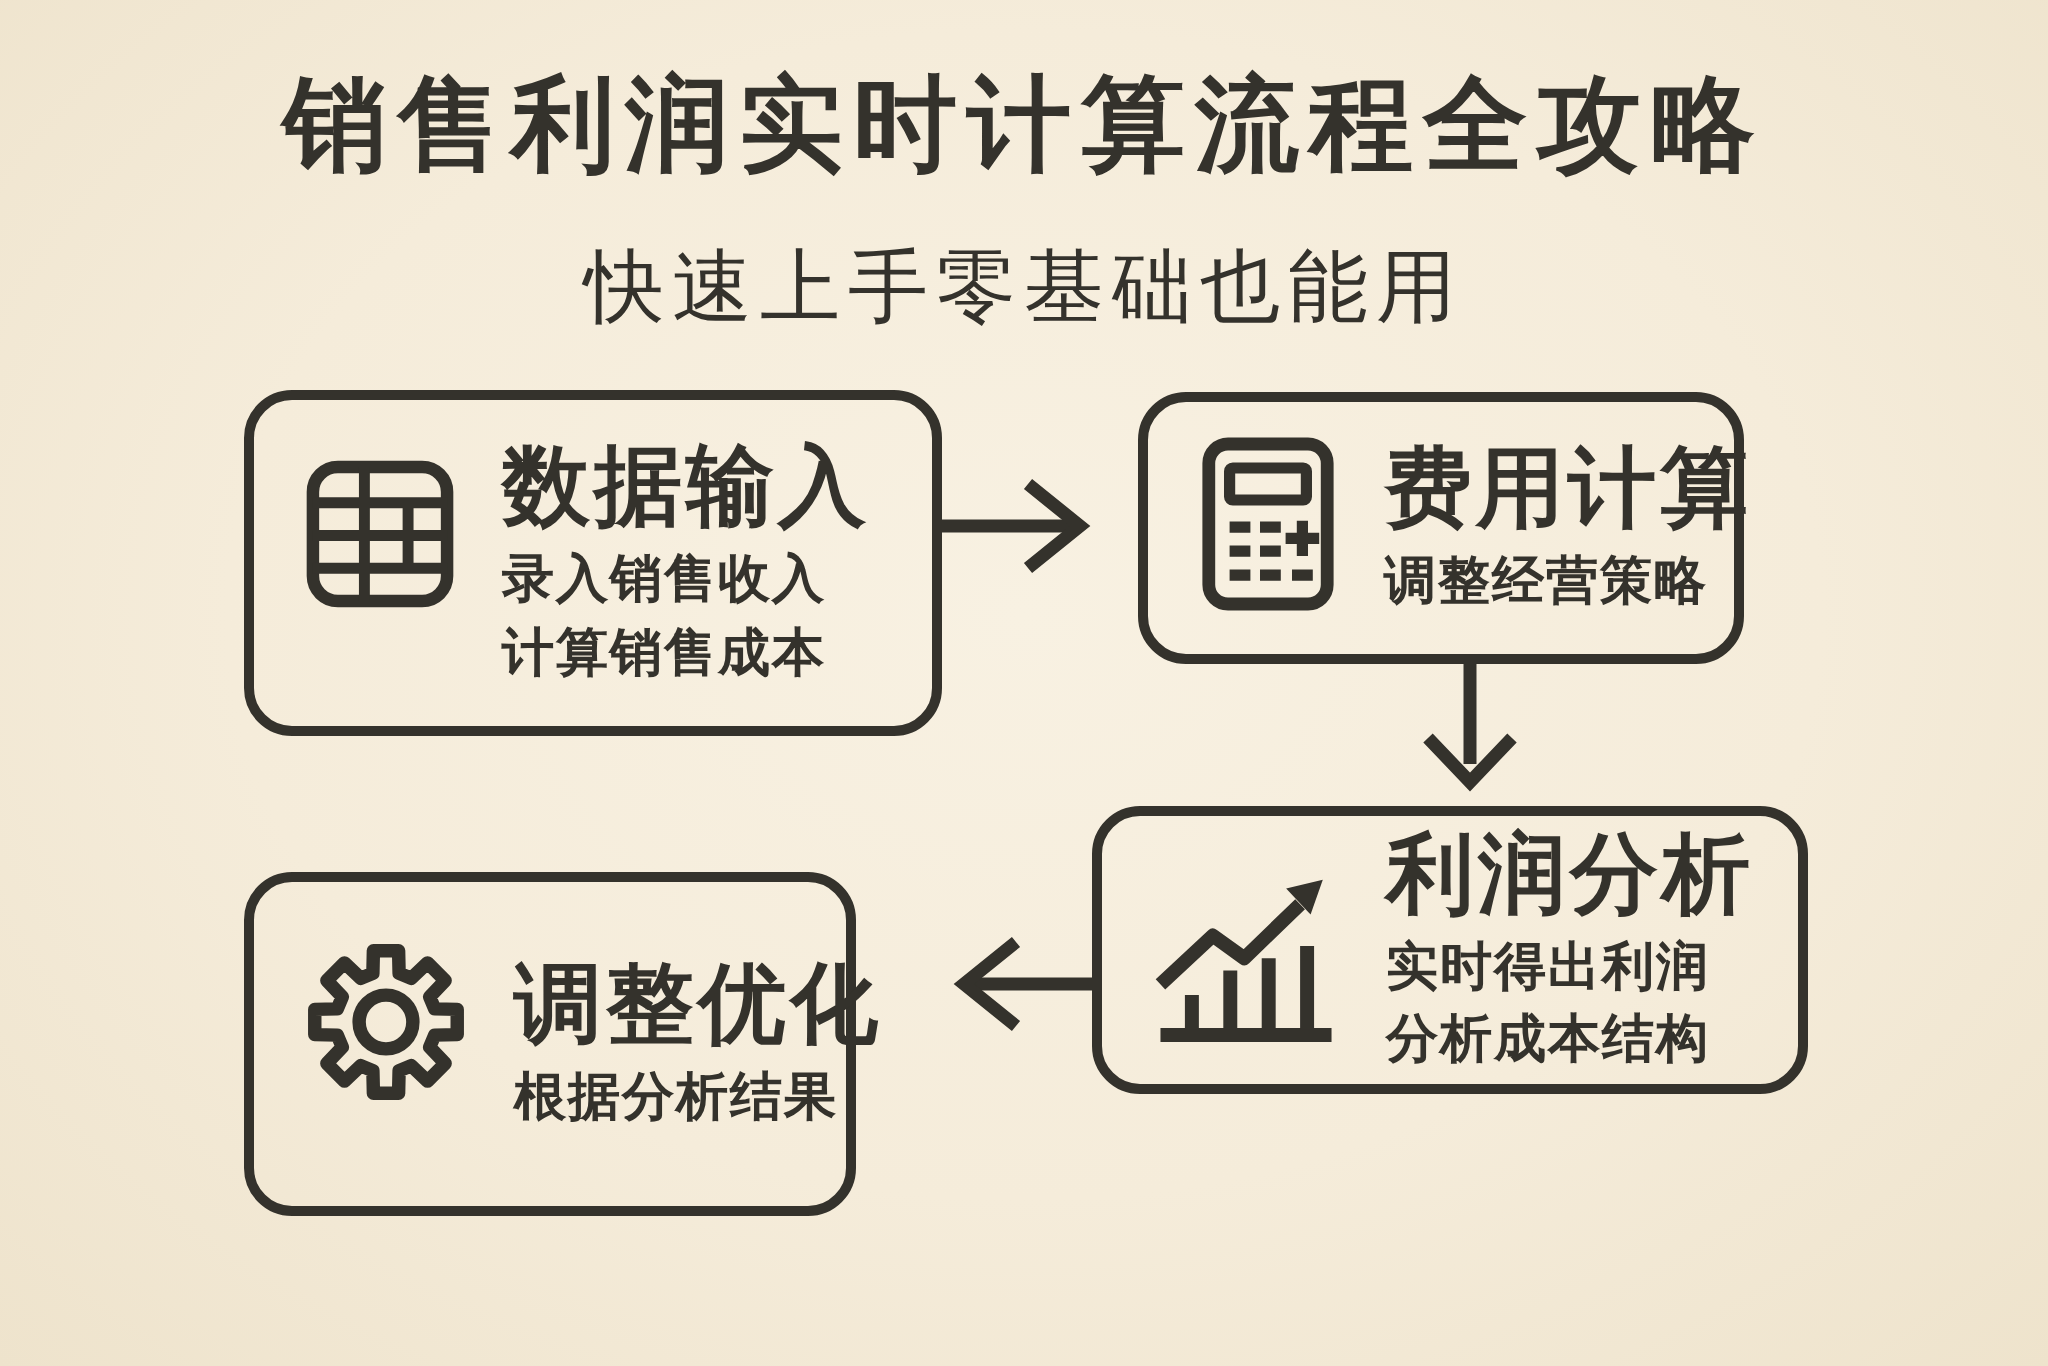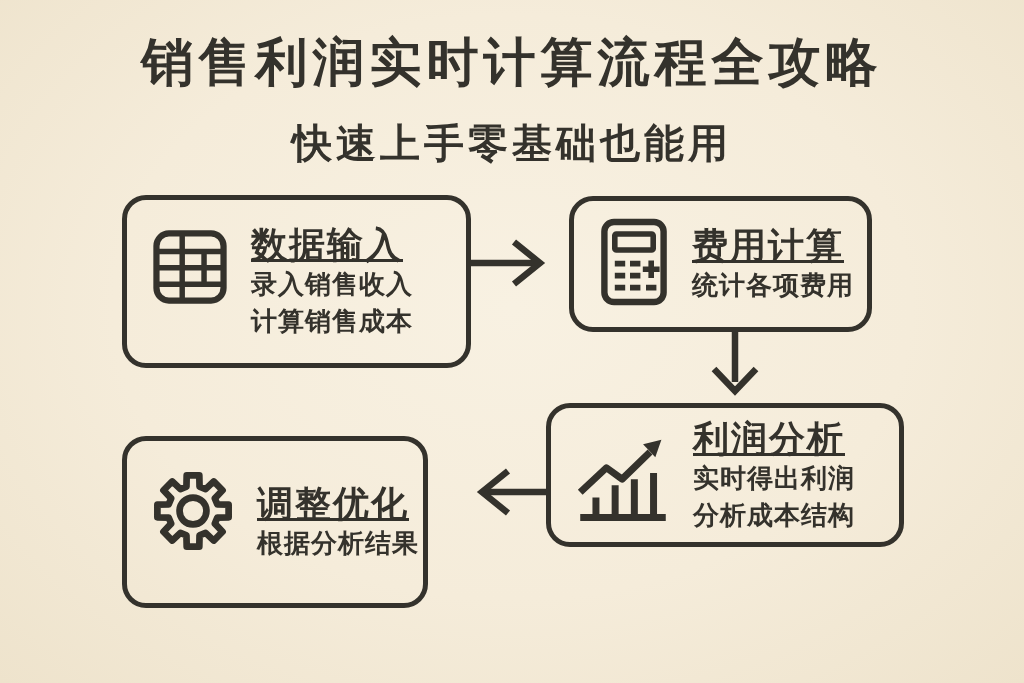--- a/index.html
+++ b/index.html
@@ -8,36 +8,36 @@
     background:radial-gradient(ellipse at 50% 45%, #f8f1e2 0%, #f5ecda 55%, #eee3cc 100%);
     font-family:"Liberation Sans","DejaVu Sans",sans-serif;
     color:#34322c;
   }
   .title{
     position:absolute;top:28px;left:0;width:1024px;text-align:center;
     font-size:52px;font-weight:800;letter-spacing:5px;color:#34322c;white-space:nowrap;
   }
   .subtitle{
     position:absolute;top:116px;left:0;width:1024px;text-align:center;
-    font-size:40px;font-weight:700;letter-spacing:4px;color:#34322c;white-space:nowrap;
+    font-size:40px;font-weight:400;letter-spacing:4px;color:#34322c;white-space:nowrap;
   }
   .step{
     position:absolute;box-sizing:border-box;
     border:5px solid #34322c;border-radius:24px;
     display:flex;flex-direction:row;align-items:center;
     padding:10px 14px 10px 24px;gap:22px;background:transparent;
   }
   #step-1{left:122px;top:195px;width:349px;height:173px;}
   #step-2{left:548px;top:196px;width:303px;height:136px;margin-left:21px;}
   #step-3{left:546px;top:403px;width:358px;height:144px;}
   #step-4{left:122px;top:436px;width:306px;height:172px;}
   .icon{flex:0 0 auto;display:block;}
   .icon-raise{align-self:flex-start;margin-top:18px;}
   .step-text{display:flex;flex-direction:column;}
-  .step-title{font-size:36px;font-weight:800;line-height:1.2;letter-spacing:2px;white-space:nowrap;text-decoration:underline;}
+  .step-title{font-size:44px;font-weight:800;line-height:1.2;letter-spacing:2px;white-space:nowrap;}
   .step-line{font-size:26px;font-weight:700;line-height:1.42;letter-spacing:1px;white-space:nowrap;}
   #arrow-layer{position:absolute;left:0;top:0;pointer-events:none;}
   svg .st{stroke:#34322c;fill:none;}
 </style>
 </head>
 <body>
 
 <div class="title">销售利润实时计算流程全攻略</div>
 <div class="subtitle">快速上手零基础也能用</div>
 
@@ -58,21 +58,21 @@
 <div class="step" id="step-2">
   <span class="icon">
     <svg width="72" height="88" viewBox="0 0 90 110">
       <rect class="st" x="8" y="5" width="74" height="100" rx="12" stroke-width="8"></rect>
       <rect class="st" x="21" y="20" width="48" height="20" rx="2" stroke-width="7"></rect>
       <path class="st" stroke-width="7" d="M21 57 H34 M40 57 H53 M21 72 H34 M40 72 H53 M21 87 H34 M40 87 H53 M60 87 H73 M56 64 H77 M66.5 53 V75"></path>
     </svg>
   </span>
   <div class="step-text">
     <div class="step-title">费用计算</div>
-    <div class="step-line">统计各项费用</div>
+    <div class="step-line">调整经营策略</div>
   </div>
 </div>
 
 <div class="step" id="step-3">
   <span class="icon icon-raise">
     <svg width="96" height="88" viewBox="0 0 110 100">
       <path class="st" stroke-width="8" d="M6 93 H104"></path>
       <path class="st" stroke-width="8" d="M24 70 V90 M46 56 V90 M68 49 V90 M90 42 V90"></path>
       <path class="st" stroke-width="8" stroke-linejoin="round" d="M6 64 L36 36 L54 49 L86 18"></path>
       <polygon fill="#34322c" points="99,4 92,24 78,9"></polygon>

